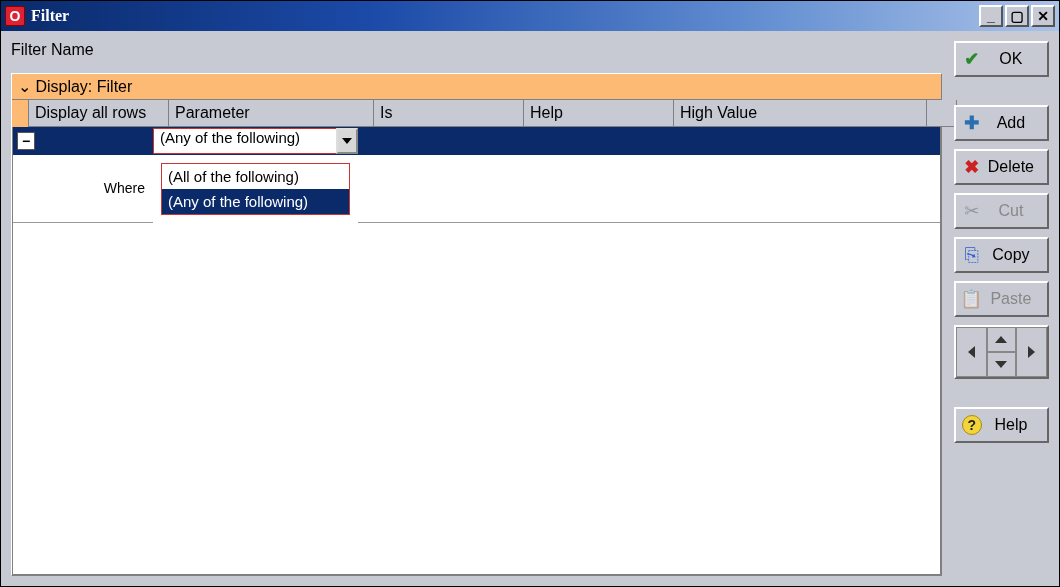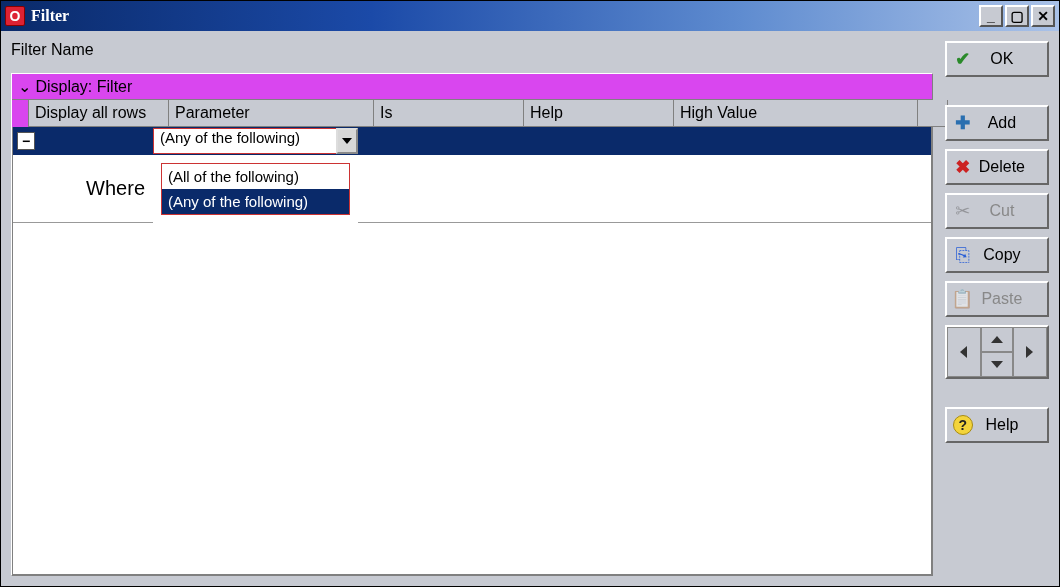--- a/index.html
+++ b/index.html
@@ -28,21 +28,21 @@
   .leftpane { flex:1 1 auto; padding:10px 6px 10px 10px; display:flex; flex-direction:column; }
   .rightpane { width:185px; padding:10px 10px 10px 6px; display:flex; flex-direction:column; gap:8px; }
 
   .filter-name-row { display:flex; align-items:center; margin-bottom:14px; }
   .filter-name-label { width:120px; font-size:16px; }
   .filter-name-input {
     flex:1; height:28px; padding:2px 6px; font-size:16px;
     border:2px inset #999; background:#fff;
   }
 
-  .panel { border:1px solid #808080; border-top-color:#fff; border-left-color:#fff; background:#d946ef;justify-content:space-between; }
+  .panel { border:1px solid #808080; border-top-color:#fff; border-left-color:#fff; background:#fdba74;justify-content:space-between; }
   .panel-title { height:26px; line-height:26px; padding:0 6px; font-size:16px; border-bottom:1px solid #808080; }
   .panel-title .chev { display:inline-block; margin-right:4px; }
 
   .grid { border-collapse:collapse; width:100%; table-layout:fixed; }
   .grid th {
     text-align:left; font-weight:normal; font-size:16px;
     border:1px solid #808080; border-top:0; padding:2px 6px; height:26px; background:#c7cad2;
   }
   .grid td { padding:0; height:28px; }
 
@@ -55,35 +55,35 @@
   .combo-wrap { display:flex; height:26px; }
   .combo-input {
     flex:1; border:1px solid #c33; border-right:0; background:#fff; padding:0 6px; font-size:15px;
   }
   .combo-btn {
     width:22px; border:2px outset #ddd; background:#d7d7d7; display:flex; align-items:center; justify-content:center;
   }
   .combo-btn .tri { border-left:5px solid transparent; border-right:5px solid transparent; border-top:6px solid #000; }
 
   .where-row td { background:#fff; border-bottom:1px solid #999; }
-  .where-label { text-align:right; padding-right:8px !important; font-size:20px; }
+  .where-label { text-align:right; padding-right:8px !important; font-size:14px; }
 
   .dropdown {
     border:1px solid #c33; background:#fff; font-size:15px;
   }
   .dropdown .opt { padding:4px 6px; }
   .dropdown .opt.selected { background:#0a2a6a; color:#fff; }
   .grid-body { background:#fff; flex:1 1 auto; border:1px solid #808080; border-top:0; }
 
   .btn {
     height:36px; border:2px solid; border-left-color:#fff; border-top-color:#fff; border-right-color:#666; border-bottom-color:#666;
     background:#c7cad2; display:flex; align-items:center; cursor:pointer;
   }
   .btn .ico { width:32px; display:flex; align-items:center; justify-content:center; font-size:18px; }
-  .btn .lbl { flex:1; text-align:center; font-size:16px; padding-right:22px; }
+  .btn .lbl { flex:1; text-align:center; font-size:16px; padding-right:13px; }
   .btn.disabled { color:#888; cursor:default; }
   .btn.disabled .ico { opacity:.45; }
 
   .hgap { height:12px; }
 
   .navpad { display:flex; height:54px; border:2px solid; border-left-color:#fff; border-top-color:#fff; border-right-color:#666; border-bottom-color:#666; background:#c7cad2; }
   .navpad .navbtn { flex:1; display:flex; align-items:center; justify-content:center; border:1px solid #888; cursor:pointer; }
   .navpad .midcol { flex:1; display:flex; flex-direction:column; }
   .navpad .midcol .navbtn { flex:1; }
   .tri-l { border-top:6px solid transparent; border-bottom:6px solid transparent; border-right:7px solid #333; }

